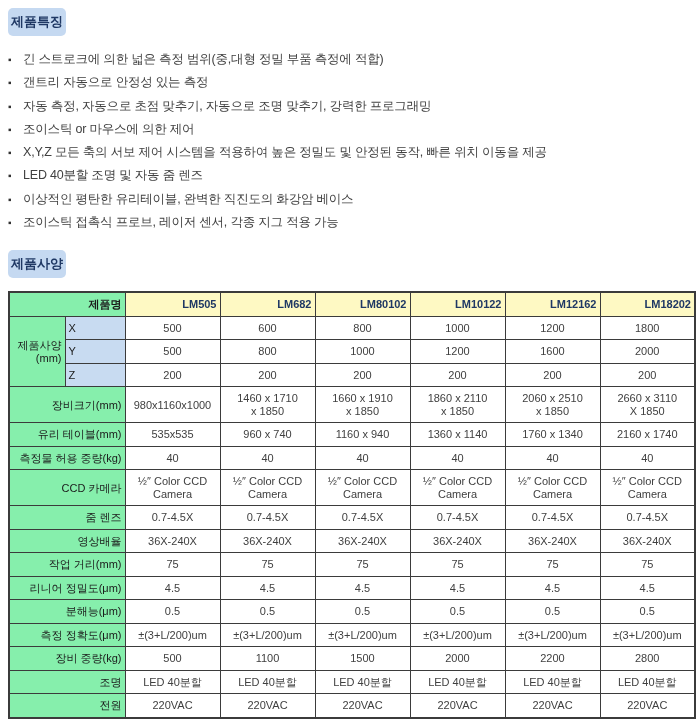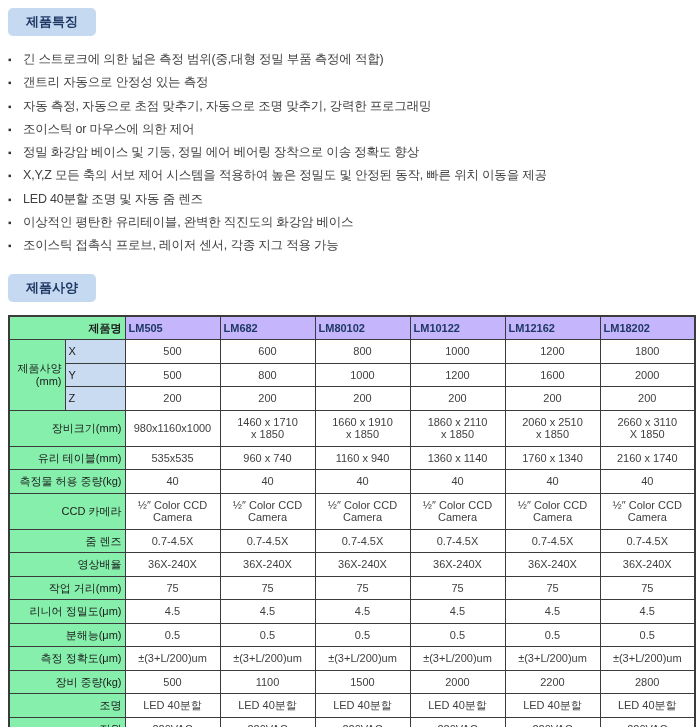--- a/index.html
+++ b/index.html
@@ -12,21 +12,21 @@
   .page { padding: 8px 7px 0 8px; }
 
   
   .badge {
     display: inline-block;
     background: #c5d9f1;
     color: #1f3864;
     font-weight: bold;
     font-size: 13px;
     line-height: 16px;
-    padding: 6px 18px;
+    padding: 6px 3px;
     border-radius: 5px;
   }
 
   
   ul.features {
     list-style: none;
     margin: 12px 0 16px 0;
     padding: 0;
   }
   ul.features li {
@@ -63,24 +63,24 @@
   }
   th.lbl {
     background: #86efac;
     color: #1a1a1a;
     font-weight: normal;
     text-align: right;
     padding-left: 6px;
   }
   th.lbl.head { font-weight: bold; color: #1a1a1a; }
   th.model {
-    background: #c4b5fd;
+    background: #fef9c3;
     color: #1f3864;
     font-weight: bold;
-    text-align: left;
+    text-align: right;
   }
   th.sub {
     background: #c8dbf1;
     color: #1a1a1a;
     font-weight: normal;
     text-align: left;
     padding-left: 8px;
   }
   td.val {
     background: #ffffff;
@@ -93,21 +93,20 @@
 
 <div class="page">
 
   <div class="badge">제품특징</div>
 
   <ul class="features">
       <li>긴 스트로크에 의한 넓은 측정 범위(중,대형 정밀 부품 측정에 적합)</li>
       <li>갠트리 자동으로 안정성 있는 측정</li>
       <li>자동 측정, 자동으로 초점 맞추기, 자동으로 조명 맞추기, 강력한 프로그래밍</li>
       <li>조이스틱 or 마우스에 의한 제어</li>
-      <li>정밀 화강암 베이스 및 기둥, 정밀 에어 베어링 장착으로 이송 정확도 향상</li>
       <li>X,Y,Z 모든 축의 서보 제어 시스템을 적용하여 높은 정밀도 및 안정된 동작, 빠른 위치 이동을 제공</li>
       <li>LED 40분할 조명 및 자동 줌 렌즈</li>
       <li>이상적인 평탄한 유리테이블, 완벽한 직진도의 화강암 베이스</li>
       <li>조이스틱 접촉식 프로브, 레이저 센서, 각종 지그 적용 가능</li>
     </ul>
 
   <div class="badge">제품사양</div>
 
   <table class="spec">
     <colgroup>

